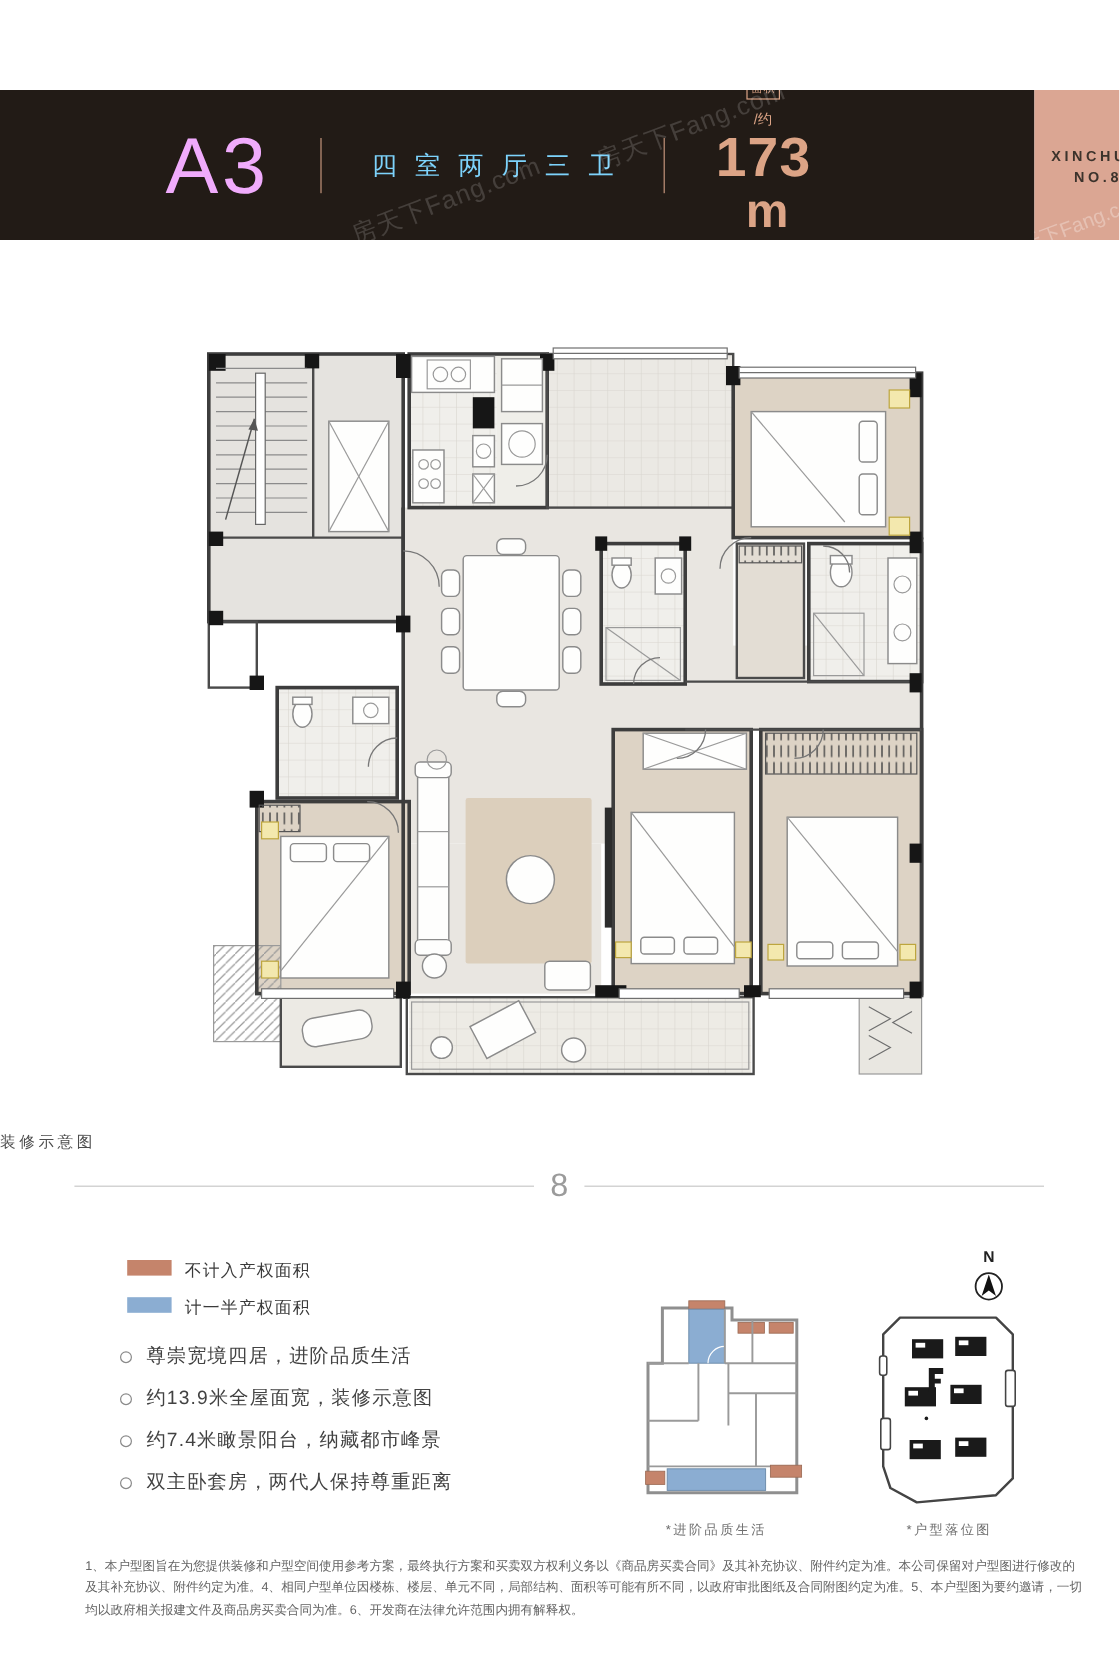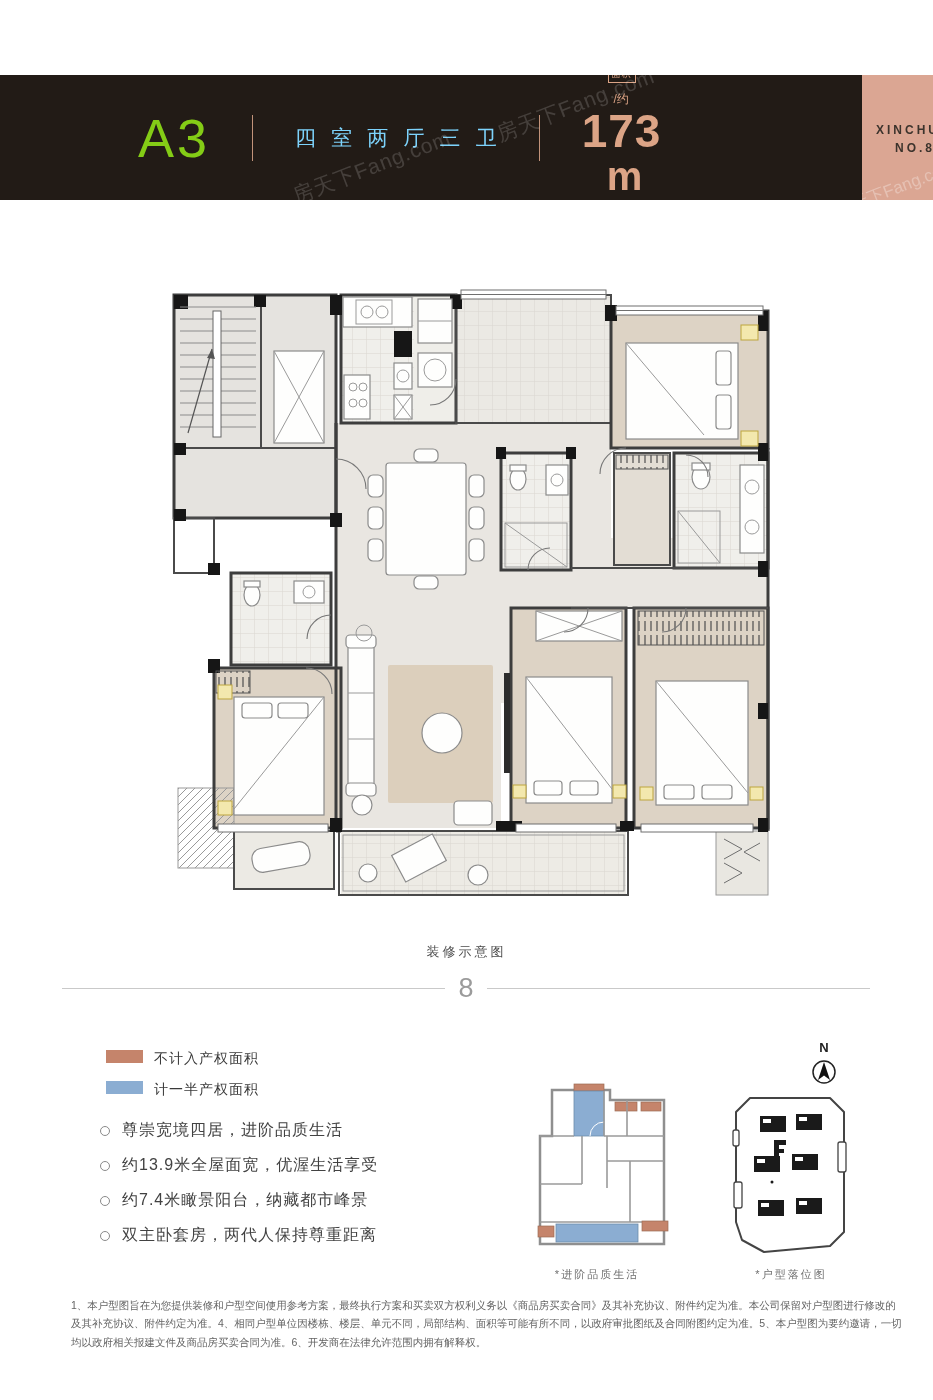--- a/index.html
+++ b/index.html
@@ -3,21 +3,21 @@
 <meta charset="utf-8">
 <style>
   html,body{margin:0;padding:0;background:#fff;}
   .page{position:relative;width:933px;height:1400px;background:#fff;overflow:hidden;
         font-family:"Liberation Sans","DejaVu Sans",sans-serif;color:#333;}
 
   
   .header{position:absolute;top:75px;left:0;width:933px;height:125px;display:flex;}
   .header-dark{position:relative;flex:1;background:#221b16;display:flex;align-items:center;
                padding-left:138px;overflow:hidden;}
-  .unit-name{font-size:54px;font-weight:200;letter-spacing:3px;color:#84cc16;line-height:1;}
+  .unit-name{font-size:66px;font-weight:200;letter-spacing:3px;color:#f0abfc;line-height:1;}
   .v-divider{width:1px;height:46px;background:rgba(222,168,140,.85);margin:0 42px;}
   .layout-label{font-size:21px;letter-spacing:.72em;color:#7dd3fc;white-space:nowrap;margin-right:-0.72em;}
   .area-group{display:flex;align-items:center;flex-direction:column;}
   .area-badge{border:1px solid #dca486;color:#dca486;font-size:9px;line-height:1.25;
               padding:2px 3px;text-align:center;letter-spacing:1px;}
   .area-approx{color:#dca486;font-size:12px;margin:8px 4px 0 3px;}
   .area-value{font-size:46px;font-weight:bold;color:#dca486;line-height:1;letter-spacing:1px;text-align:right;}
   .area-unit{font-size:40px;font-weight:bold;color:#dca486;margin-left:6px;}
   .area-sup{font-size:19px;font-weight:bold;color:#dca486;vertical-align:28px;margin-left:2px;}
   .wm{position:absolute;color:rgba(255,255,255,.16);font-size:21px;letter-spacing:1px;
@@ -26,21 +26,21 @@
   .wm2{left:288px;top:78px;}
   .header-band{position:relative;width:71px;background:#dba693;color:#3c332c;overflow:hidden;}
   .band-line{position:absolute;left:14px;white-space:nowrap;font-size:12px;font-weight:bold;letter-spacing:3px;}
   .band-line1{top:48px;}
   .band-line2{top:66px;left:33px;}
   .band-wm{position:absolute;right:-26px;bottom:0;color:rgba(255,255,255,.30);font-size:17px;
            transform:rotate(-21deg);white-space:nowrap;}
 
   
   .plan-wrap{position:absolute;top:283px;left:156px;width:620px;}
-  .plan-caption{position:absolute;top:943px;left:0;width:933px;text-align:center;
+  .plan-caption{position:absolute;top:943px;left:0;width:933px;
                 font-size:13px;letter-spacing:3px;color:#4c4c4c;}
   .divider-row{position:absolute;top:975px;left:62px;width:808px;display:flex;align-items:center;}
   .divider-row .line{flex:1;height:1px;background:#c9c9c9;}
   .eight{font-size:27px;font-weight:300;color:#9b9b9b;padding:0 13px;line-height:1;}
 
   
   .info{position:absolute;top:1040px;left:0;width:933px;}
   .legend{position:absolute;left:106px;top:10px;}
   .legend-item{display:flex;margin-bottom:13px;}
   .swatch{width:37px;height:13px;margin-right:11px;}
@@ -384,21 +384,21 @@
       </div>
     </div>
 
     <div class="bullets">
       <div class="bullet-row">
         <span class="bullet-dot"></span>
         <span class="bullet-text">尊崇宽境四居，进阶品质生活</span>
       </div>
       <div class="bullet-row">
         <span class="bullet-dot"></span>
-        <span class="bullet-text">约13.9米全屋面宽，优渥生活享受</span>
+        <span class="bullet-text">约13.9米全屋面宽，装修示意图</span>
       </div>
       <div class="bullet-row">
         <span class="bullet-dot"></span>
         <span class="bullet-text">约7.4米瞰景阳台，纳藏都市峰景</span>
       </div>
       <div class="bullet-row">
         <span class="bullet-dot"></span>
         <span class="bullet-text">双主卧套房，两代人保持尊重距离</span>
       </div>
     </div>

